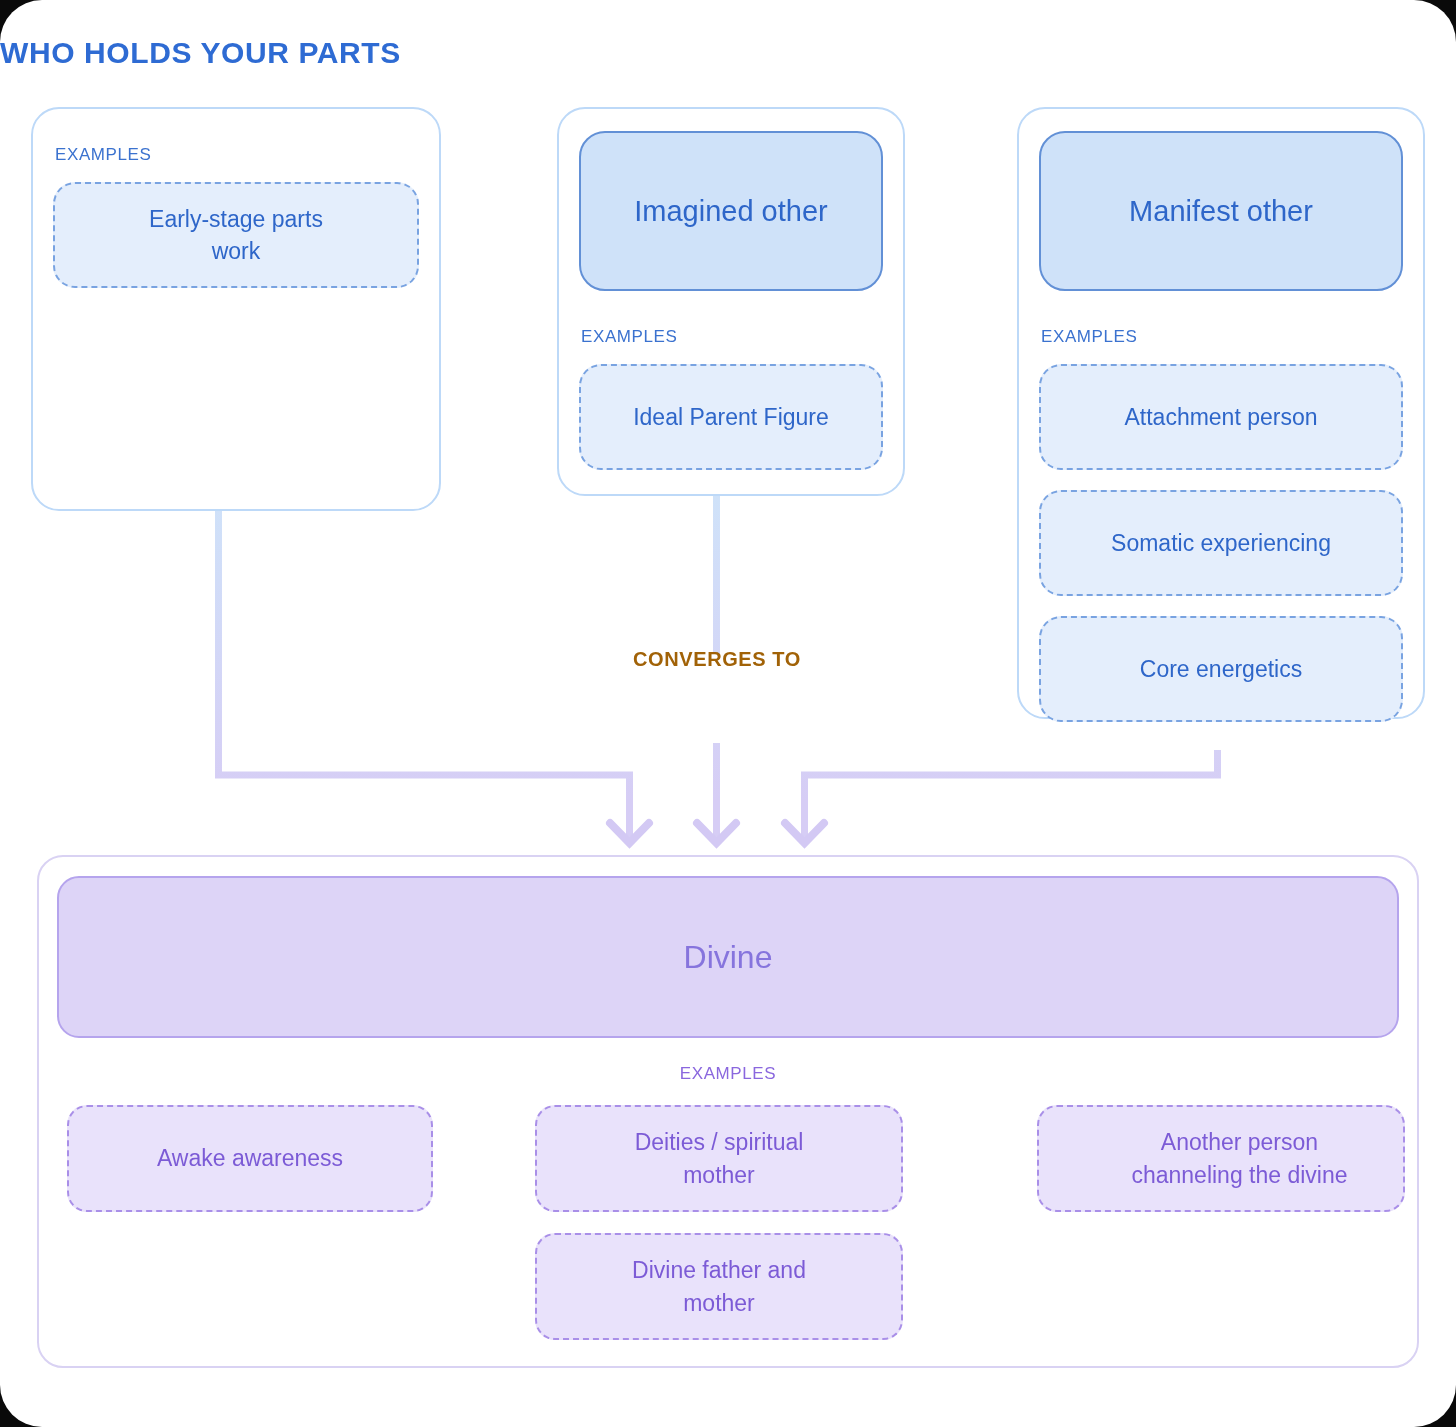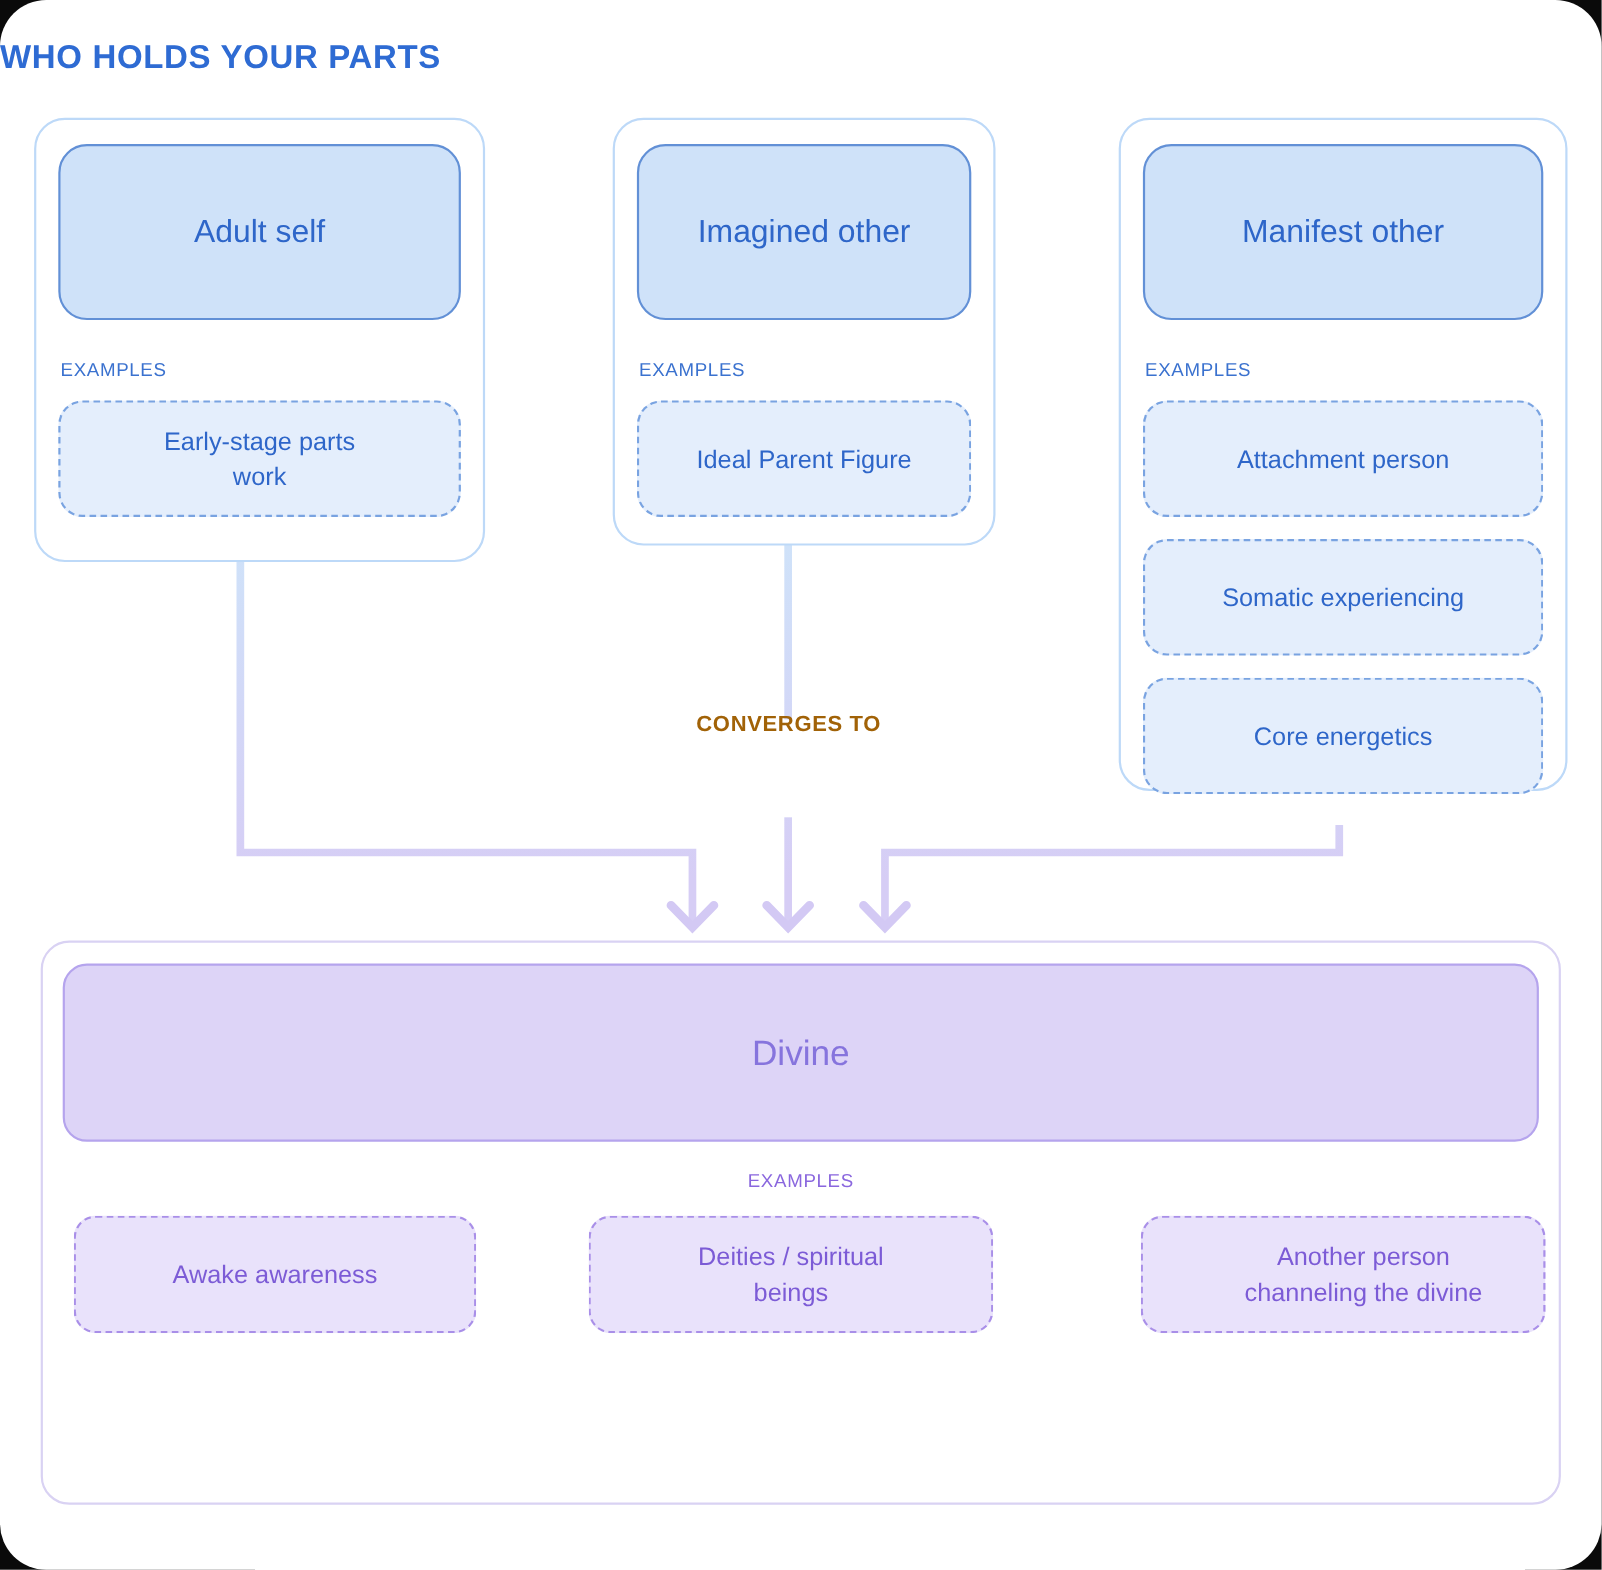--- a/index.html
+++ b/index.html
@@ -92,21 +92,20 @@
     <g fill="none" stroke="#d3c9f4" stroke-width="8" stroke-linecap="round">
       <path d="M610,823 L629.5,843 L649,823"></path>
       <path d="M697,823 L716.5,843 L736,823"></path>
       <path d="M785,823 L804.5,843 L824,823"></path>
     </g>
   </svg>
 
   <div class="title">WHO HOLDS YOUR PARTS</div>
 
   <div class="card card1">
-    <div class="card-header">Adult self</div>
     <div class="examples-label">EXAMPLES</div>
     <div class="ex-box">Early-stage parts
 work</div>
   </div>
 
   <div class="card card2">
     <div class="card-header">Imagined other</div>
     <div class="examples-label">EXAMPLES</div>
     <div class="ex-box">Ideal Parent Figure</div>
   </div>
@@ -119,18 +118,20 @@
     <div class="ex-box">Core energetics</div>
   </div>
 
   <div class="converges">CONVERGES TO</div>
 
   <div class="divine">
     <div class="divine-header">Divine</div>
     <div class="divine-examples-label">EXAMPLES</div>
     <div class="dv-box dv1">Awake awareness</div>
     <div class="dv-box dv2">Deities / spiritual
-beings</div>
+mother</div>
     <div class="dv-box dv3">Another person
 channeling the divine</div>
+    <div class="dv-box dv4">Divine father and
+mother</div>
   </div>
 
 </div>
 
 </body></html>

